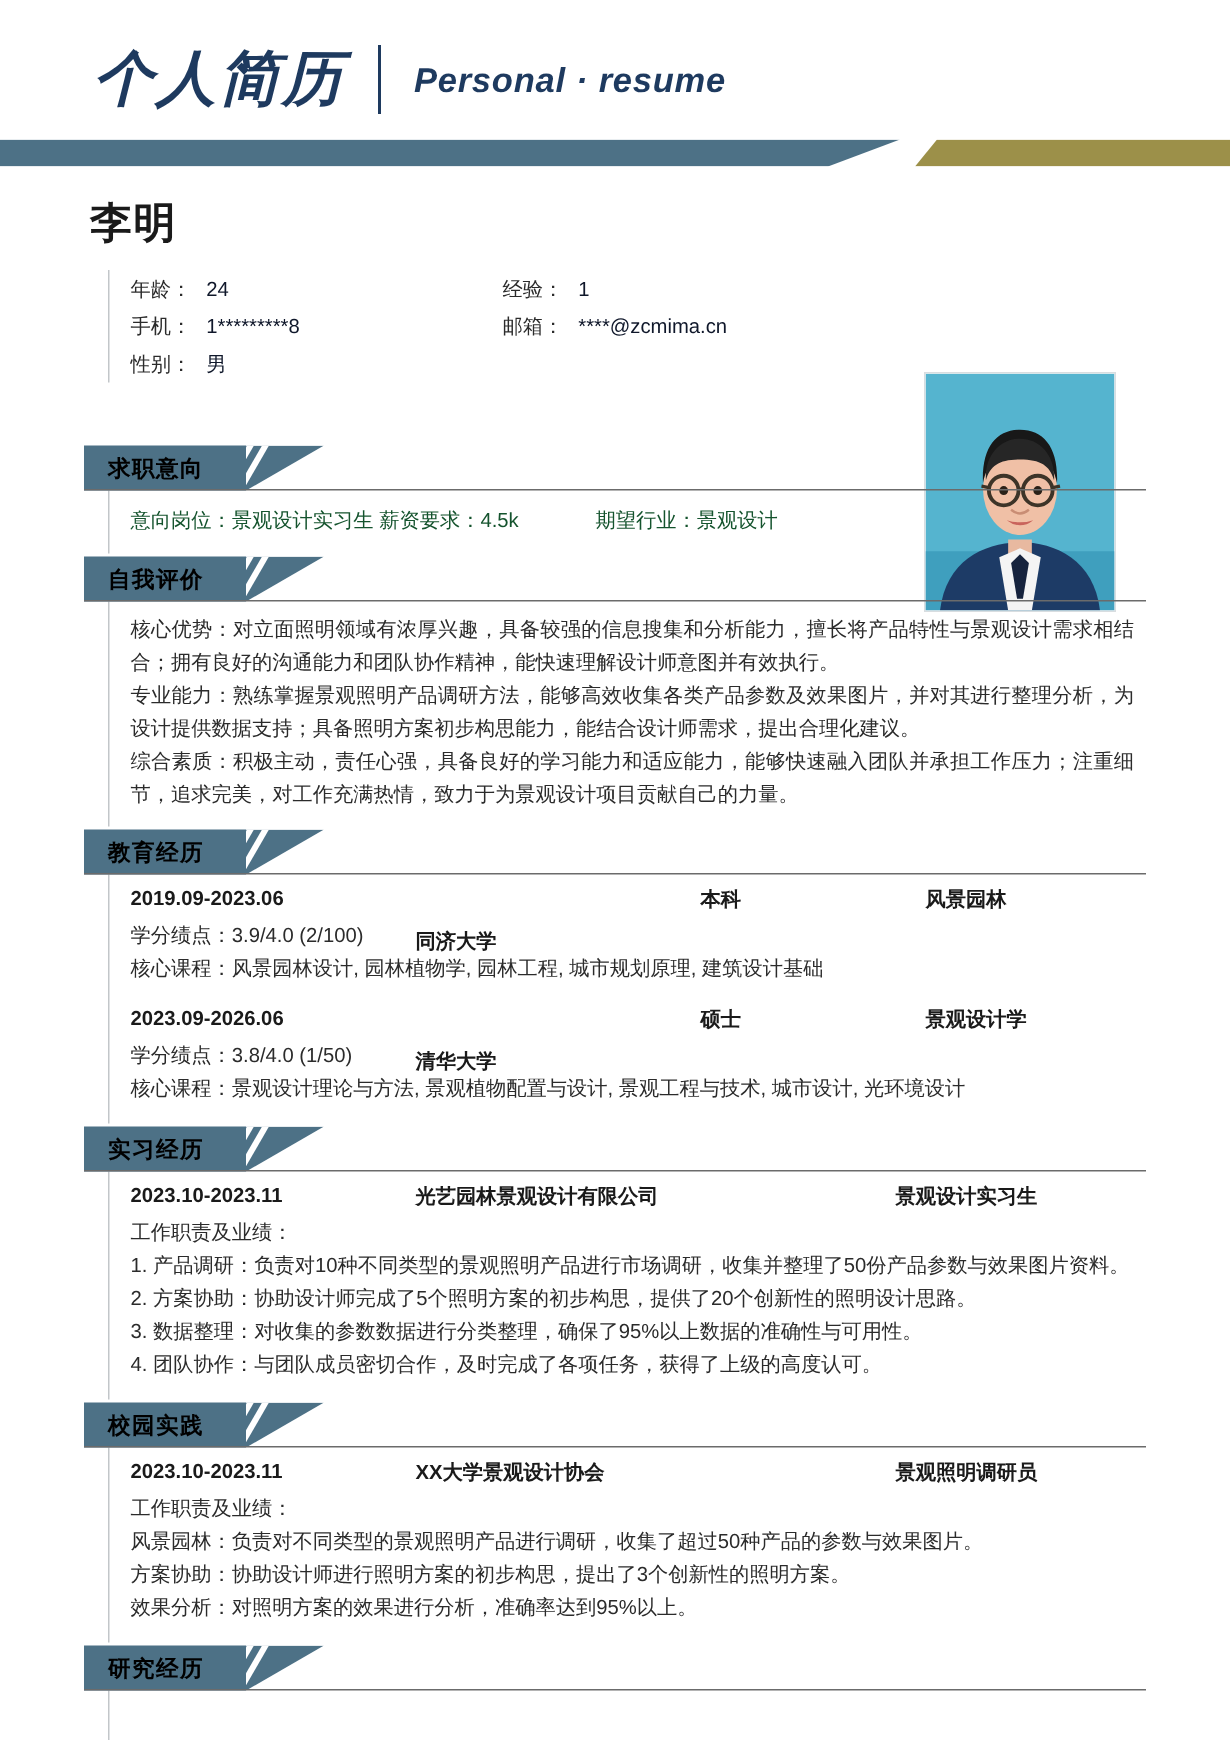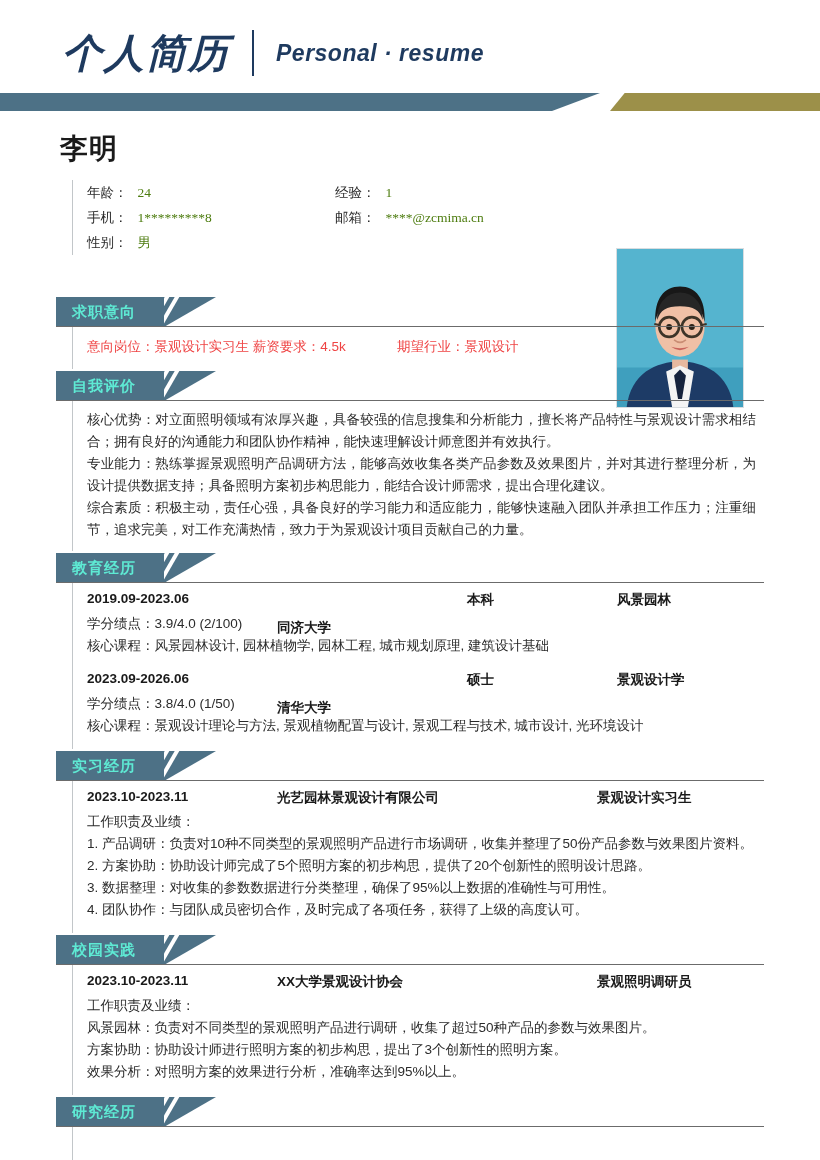--- a/index.html
+++ b/index.html
@@ -47,37 +47,37 @@
     font-size:28px; font-weight:bold; color:#1a1a1a; letter-spacing:1px;
   }
   .info-block{
     position:absolute; left:72px; top:60px; width:520px;
     border-left:1px solid #c2c6c9; padding-left:14px;
   }
   .info-row{ display:flex; font-size:13.5px; line-height:25px; color:#2b2b2b; }
   .info-cell{ display:flex; }
   .info-cell.c1{ width:248px; }
   .info-label{ color:#2b2b2b; }
-  .info-val{ margin-left:10px; color:#4d7c0f;font-family:Liberation Serif, serif; }
+  .info-val{ margin-left:10px; color:#0f172a; }
   .photo{
     position:absolute; left:616px; top:128px; width:128px; height:160px;
     border:1px solid #d8dde0; overflow:hidden;
   }
   .photo svg{ display:block; width:100%; height:100%; }
 
   
   .section{ position:relative; margin-top:2px; }
   .sec-head{ position:relative; height:30px; }
   .sec-tag{
     position:absolute; left:56px; top:0; height:30px; width:108px;
     background:#4d7186;
     display:flex; align-items:center; padding-left:16px;
   }
   .sec-tag span{
-    color:#5eead4; font-size:15px; font-weight:bold; letter-spacing:1px;
+    color:#000000; font-size:15px; font-weight:bold; letter-spacing:1px;
     white-space:nowrap;
   }
   .sec-stripes{
     position:absolute; left:164px; top:0; height:30px; width:52px;
     background:#4d7186;
     clip-path:polygon(0 0, 100% 0, 0 100%);
   }
   .sec-stripes:before,.sec-stripes:after{
     content:""; position:absolute; top:-4px; width:4px; height:40px;
     background:#fff; transform:rotate(30deg); transform-origin:top left;
@@ -93,21 +93,21 @@
   .sec-body{
     margin-left:72px; width:692px;
     border-left:1px solid #c2c6c9; padding:8px 0 10px 14px;
   }
   .para{
     font-size:13.5px; line-height:22px; color:#2b2b2b;
     text-align:justify; padding-right:8px;
   }
 
   
-  .intent-row{ display:flex; font-size:13.5px; line-height:24px; color:#ef4444; }
+  .intent-row{ display:flex; font-size:13.5px; line-height:24px; color:#14532d; }
   .intent-a{ width:310px; }
   .intent-b{ }
 
   
   .entry{ margin-bottom:2px; }
   .entry + .entry{ margin-top:14px; }
   .entry-head{
     position:relative; height:22px; font-size:13.5px; font-weight:bold; color:#1a1a1a;
   }
   .eh-date{ position:absolute; left:0; top:0; }

